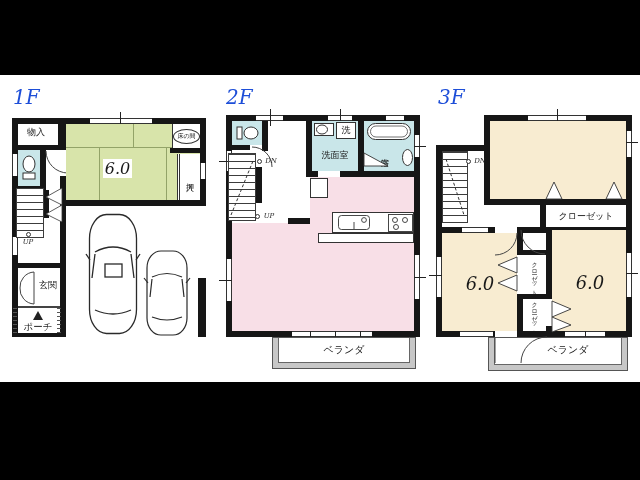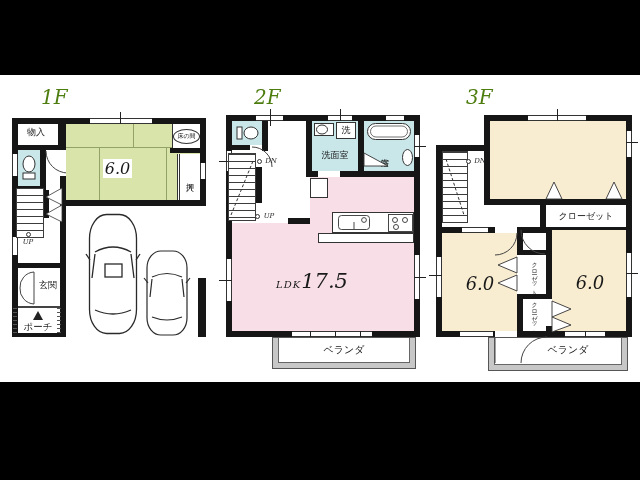--- a/index.html
+++ b/index.html
@@ -7,21 +7,21 @@
          font-family:"DejaVu Sans","Liberation Sans",sans-serif;}
   .paper{position:absolute;left:0;top:75px;width:640px;height:307px;background:var(--paper,#fff);}
   .wall{position:absolute;background:var(--wall,#161616);}
   .wgap-h{position:absolute;background:#fff;border-top:1px solid #333;border-bottom:1px solid #333;box-sizing:border-box;}
   .wgap-v{position:absolute;background:#fff;border-left:1px solid #333;border-right:1px solid #333;box-sizing:border-box;}
   .ogap{position:absolute;background:#fff;}
   .room{position:absolute;}
   .lbl{position:absolute;color:#1a1a1a;display:flex;align-items:center;justify-content:center;
        white-space:nowrap;font-size:9px;line-height:1;}
   .num{font-family:"DejaVu Serif","Liberation Serif",serif;font-style:italic;}
-  .floor-lbl{position:absolute;font:italic 20px "DejaVu Serif","Liberation Serif",serif;color:#4d7c0f;margin-left:28px;}
+  .floor-lbl{position:absolute;font:italic 20px "DejaVu Serif","Liberation Serif",serif;color:#1d4ed8;}
   .updn{font:italic 7px "DejaVu Serif","Liberation Serif",serif;color:#222;}
   .vtext{writing-mode:vertical-rl;text-orientation:upright;letter-spacing:0.5px;}
   .stairs{position:absolute;background:repeating-linear-gradient(to bottom,#3c3c3c 0 1px,#fff 1px 7px);
           border:1px solid #3c3c3c;box-sizing:border-box;}
   .tick-v{position:absolute;width:1px;background:#222;}
   .tick-h{position:absolute;height:1px;background:#222;}
   .circ{position:absolute;width:5px;height:5px;border:1px solid #333;border-radius:50%;background:#fff;box-sizing:border-box;}
   .veranda{position:absolute;background:var(--veranda,#c7c7c7);border:1px solid #555;box-sizing:border-box;}
   .veranda-in{position:absolute;left:5px;right:5px;top:0;bottom:5px;background:#fff;border:1px solid #666;border-top:none;}
   .whitebox{position:absolute;background:#fff;border:1px solid #333;box-sizing:border-box;}
@@ -222,24 +222,20 @@
   </svg>
   <svg style="left:388px;top:139px;" width="25" height="18">
     <g fill="#fff" stroke="#333" stroke-width="0.9">
       <rect x="0.5" y="0.5" width="24" height="17"></rect>
           <circle cx="7" cy="6" r="2.5"></circle>
           <circle cx="17" cy="6" r="2.5"></circle>
           <circle cx="8" cy="13" r="2.5"></circle>
     </g>
   </svg>
   <div class="whitebox" style="left:318px;top:158px;width:96px;height:10px;"></div>
-  <div class="lbl" style="left:252px;top:196px;width:120px;height:26px;align-items:baseline;">
-    <span class="num" style="font-size:10px;letter-spacing:1px;">LDK</span>
-        <span class="num" style="font-size:21px;">17.5</span>
-  </div>
 
   <div class="veranda" style="left:272px;top:262px;width:144px;height:32px;">
     <div class="veranda-in"></div>
   </div>
   <div class="lbl" style="left:292px;top:268px;width:104px;height:14px;font-size:10px;">ベランダ</div>
 
   <div class="floor-lbl" style="left:438px;top:10px;">3F</div>
 
   <div class="wall" style="left:484px;top:40px;width:148px;height:6px;"></div>
   <div class="wgap-h" style="left:528px;top:40px;width:58px;height:6px;"></div>

